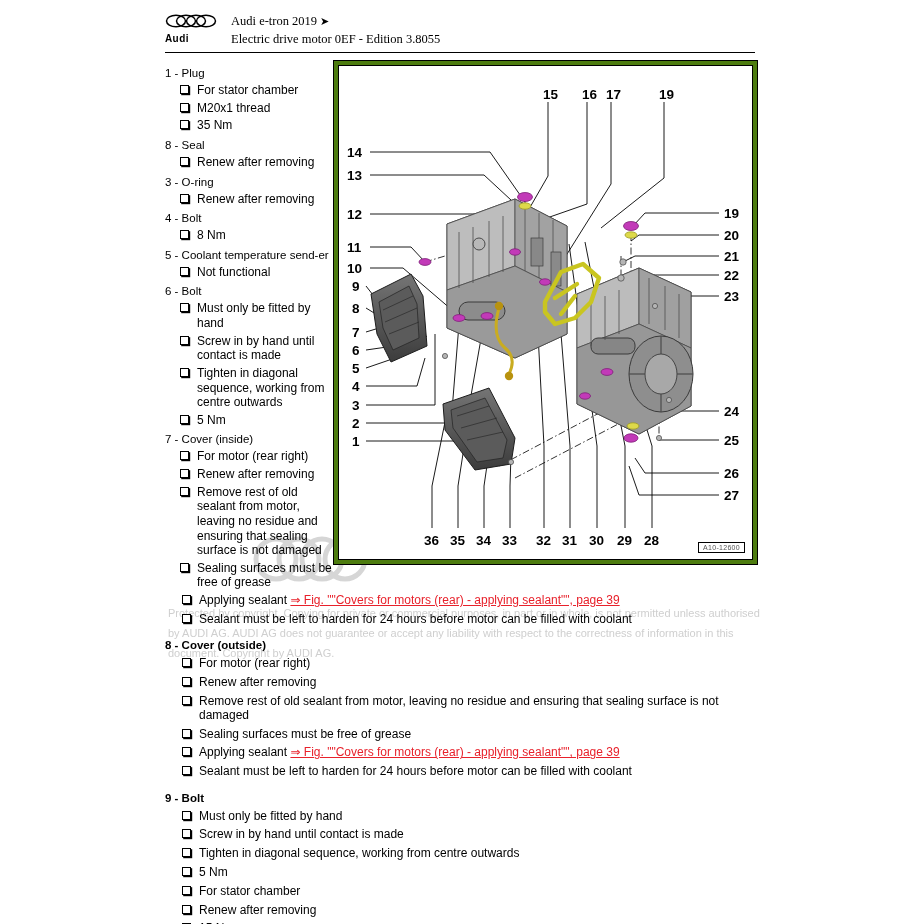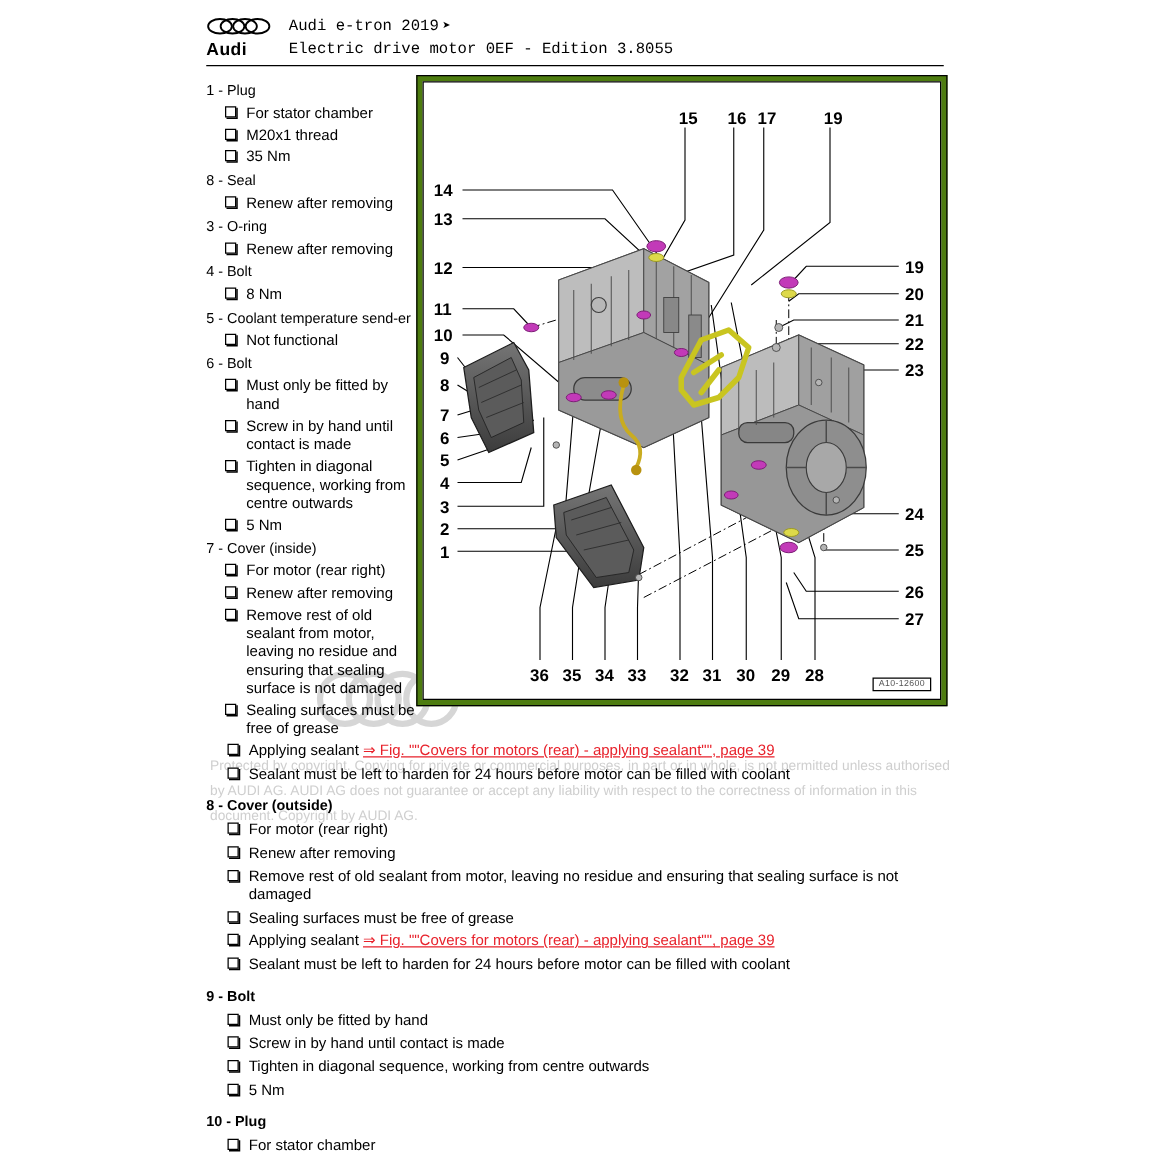--- a/index.html
+++ b/index.html
@@ -22,26 +22,26 @@
   }
   .hdr-rows { display: flex; flex-direction: column; }
   .hdr-row { display: flex; align-items: center; height: 18px; }
   .audi-logo-cell {
     width: 66px; min-width: 66px; display: flex; align-items: center;
     justify-content: flex-start;
   }
   .rings { display: block; }
   .audi-word {
     font-family: "Liberation Sans", sans-serif;
-    font-weight: bold; font-size: 14px; letter-spacing: .4px;
+    font-weight: bold; font-size: 10px; letter-spacing: .4px;
     color: #000; line-height: 1;
   }
   .hdr-text {
     font-size: 12.5px; color: #000; white-space: nowrap;
-    font-family: Liberation Mono, monospace;
+    font-family: Liberation Serif, serif;
   }
   .hdr-arrow { font-size: 11px; padding-left: 3px; }
   #header-rule {
     position: absolute; left: 165px; top: 52px; width: 590px;
     border-top: 1.6px solid #000;
   }
 
   
   #parts-list {
     position: absolute; left: 165px; top: 66px; width: 170px;
@@ -526,21 +526,20 @@
         <div class="bullet">
           <span class="bullet-box"></span>
           <span class="bullet-text"><span>Tighten in diagonal sequence, working from centre outwards</span></span>
         </div>
         <div class="bullet">
           <span class="bullet-box"></span>
           <span class="bullet-text"><span>5 Nm</span></span>
         </div>
       </div>
       <div class="part-group">
-        <div class="part-title">10 - Plug</div>
         <div class="bullet">
           <span class="bullet-box"></span>
           <span class="bullet-text"><span>For stator chamber</span></span>
         </div>
         <div class="bullet">
           <span class="bullet-box"></span>
           <span class="bullet-text"><span>Renew after removing</span></span>
         </div>
         <div class="bullet">
           <span class="bullet-box"></span>

